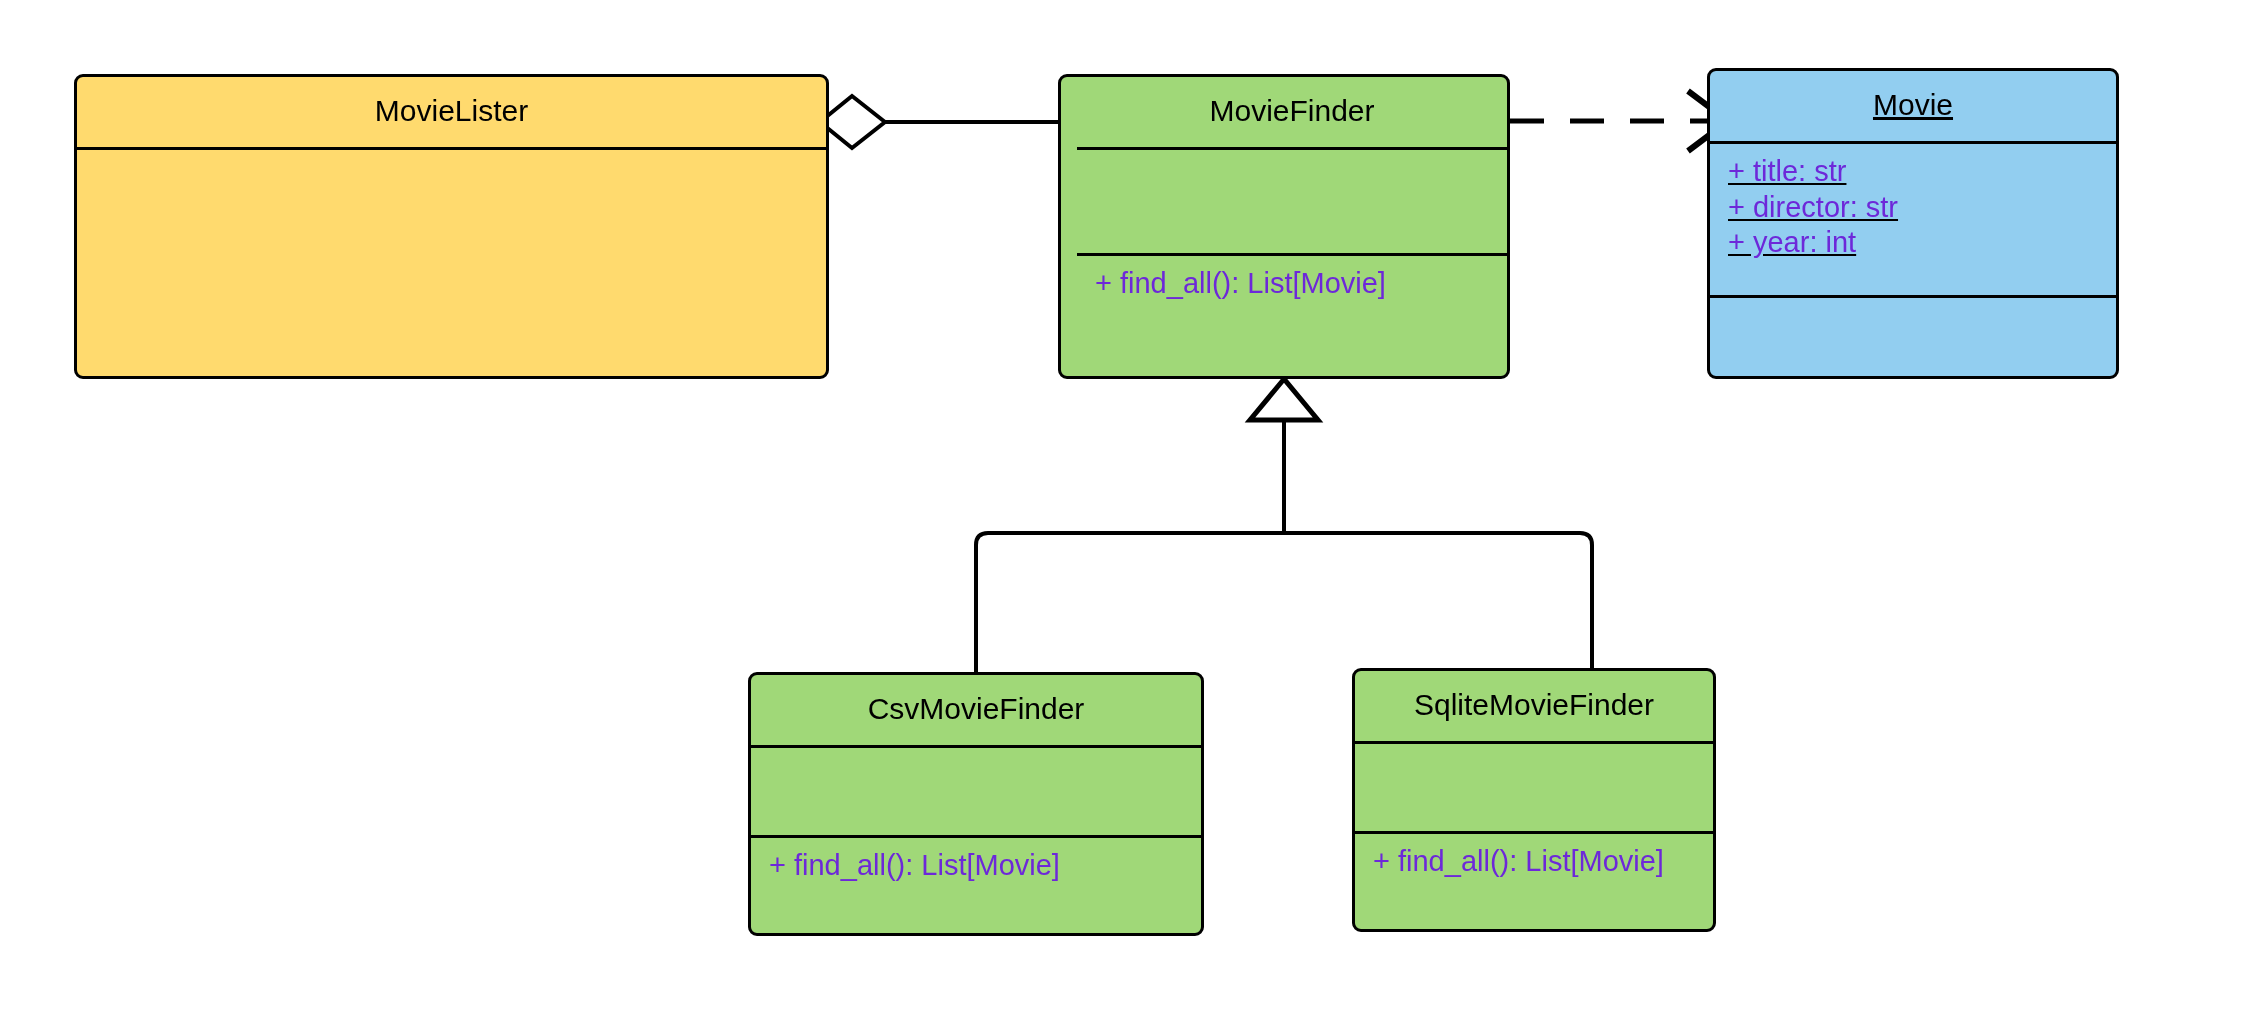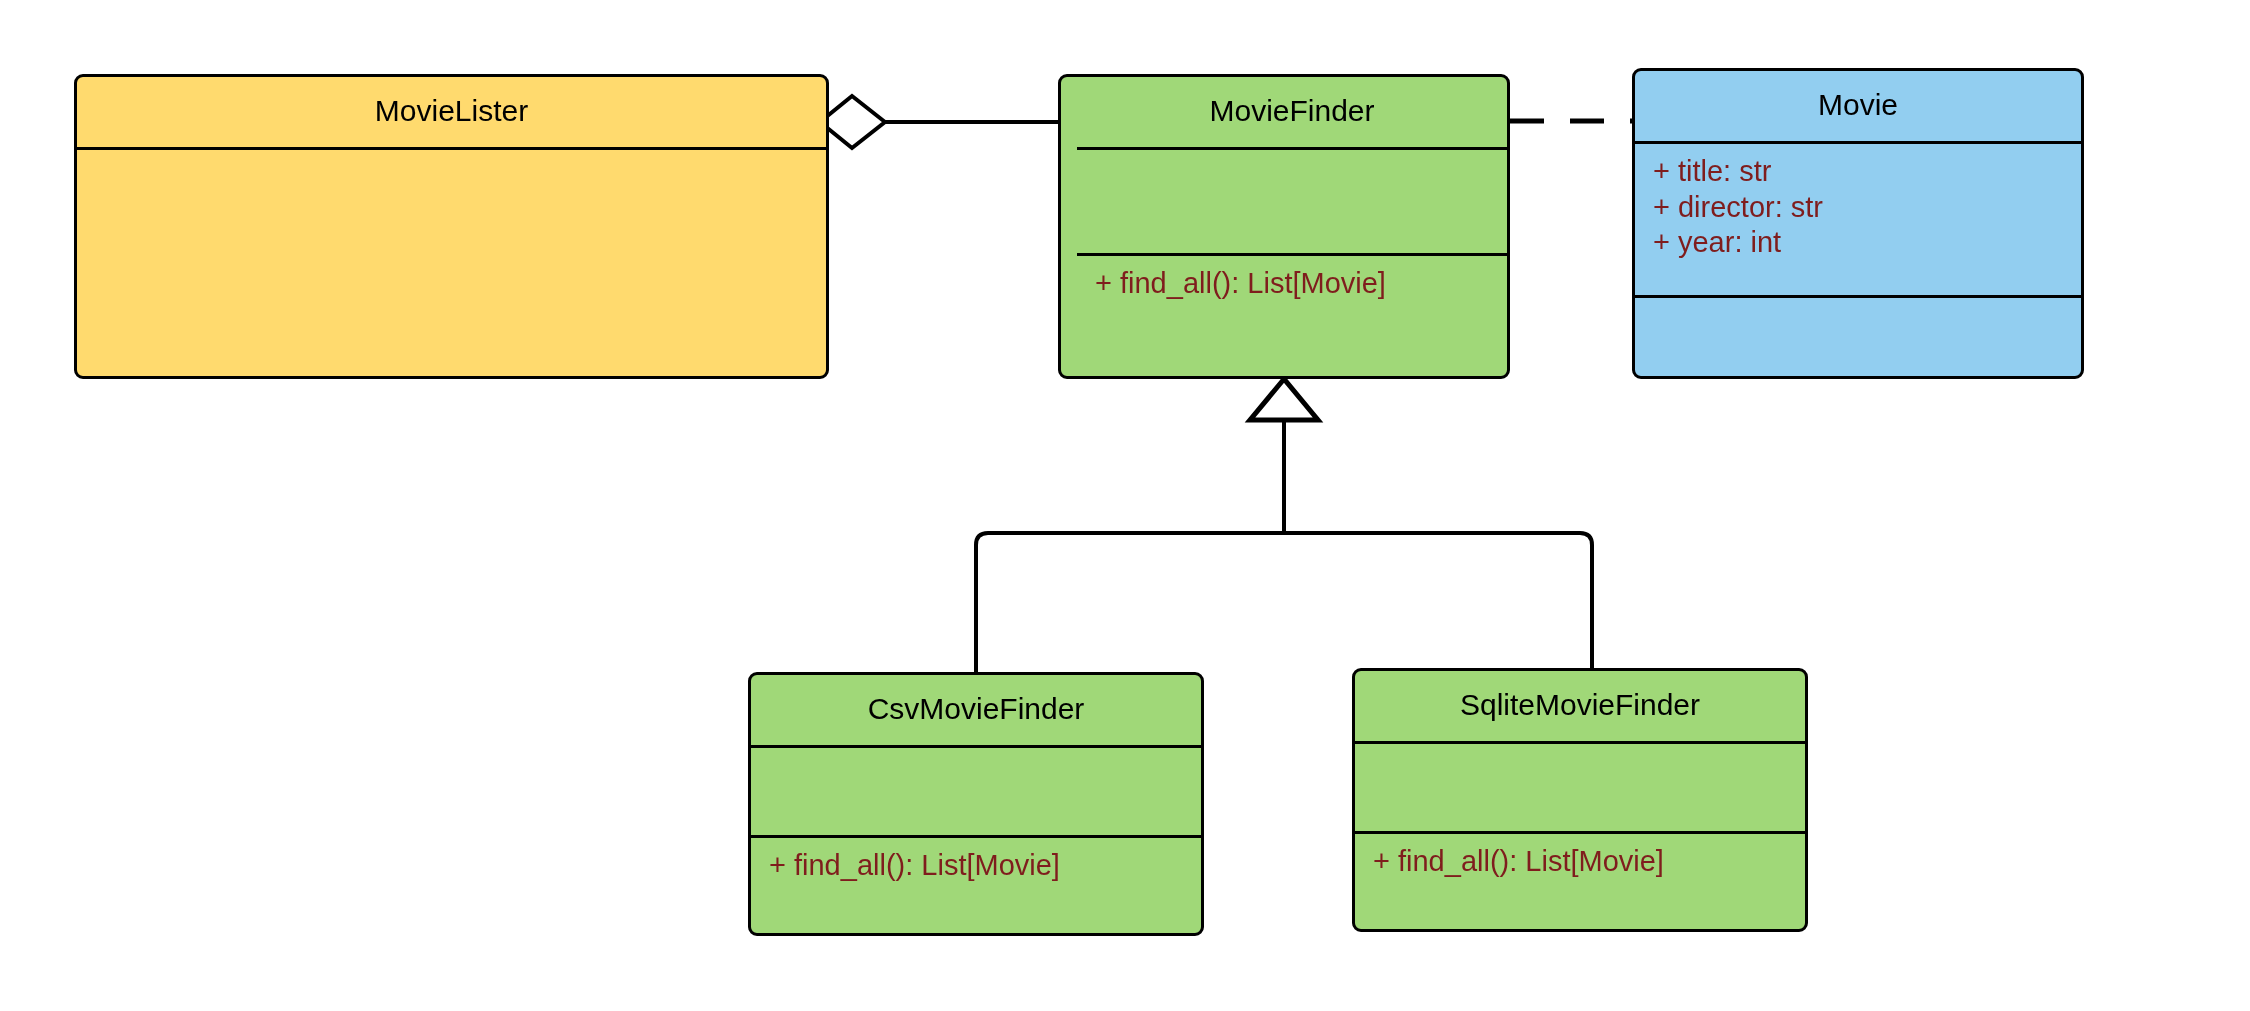--- a/index.html
+++ b/index.html
@@ -46,21 +46,21 @@
     line-height: 1;
     padding: 19px 10px 21px 10px;
     border-bottom: 3px solid #000000;
     white-space: nowrap;
   }
   .compartment {
     border-bottom: 3px solid #000000;
     padding: 10px 18px;
     font-size: 29px;
     line-height: 1.23;
-    color: #7f1d1d;
+    color: #6d28d9;
     box-sizing: border-box;
   }
   .compartment:last-child {
     border-bottom: none;
   }
   .compartment.empty {
     padding: 0;
   }
   .member-row {
     white-space: nowrap;
@@ -99,39 +99,39 @@
   </div>
 
   <div class="uml-class fill-green" style="left:1058px; top:74px; width:452px; height:305px;padding-left:16px;">
     <div class="class-name">MovieFinder</div>
     <div class="compartment empty" style="height:106px;"></div>
     <div class="compartment" style="flex:1;">
       <div class="member-row">+ find_all(): List[Movie]</div>
     </div>
   </div>
 
-  <div class="uml-class fill-blue" style="left:1632px; top:68px; width:452px; height:311px;">
+  <div class="uml-class fill-blue" style="left:1707px; top:68px; width:412px; height:311px;text-decoration:underline;">
     <div class="class-name">Movie</div>
     <div class="compartment" style="flex:1;">
       <div class="member-row">+ title: str</div>
       <div class="member-row">+ director: str</div>
       <div class="member-row">+ year: int</div>
     </div>
     <div class="compartment empty" style="height:78px;"></div>
   </div>
 
   <div class="uml-class fill-green" style="left:748px; top:672px; width:456px; height:264px;">
     <div class="class-name">CsvMovieFinder</div>
     <div class="compartment empty" style="height:90px;"></div>
     <div class="compartment" style="flex:1;">
       <div class="member-row">+ find_all(): List[Movie]</div>
     </div>
   </div>
 
-  <div class="uml-class fill-green" style="left:1352px; top:668px; width:456px; height:264px;">
+  <div class="uml-class fill-green" style="left:1352px; top:668px; width:364px; height:264px;">
     <div class="class-name">SqliteMovieFinder</div>
     <div class="compartment empty" style="height:90px;"></div>
     <div class="compartment" style="flex:1;">
       <div class="member-row">+ find_all(): List[Movie]</div>
     </div>
   </div>
 
 </div>
 
 </body></html>

